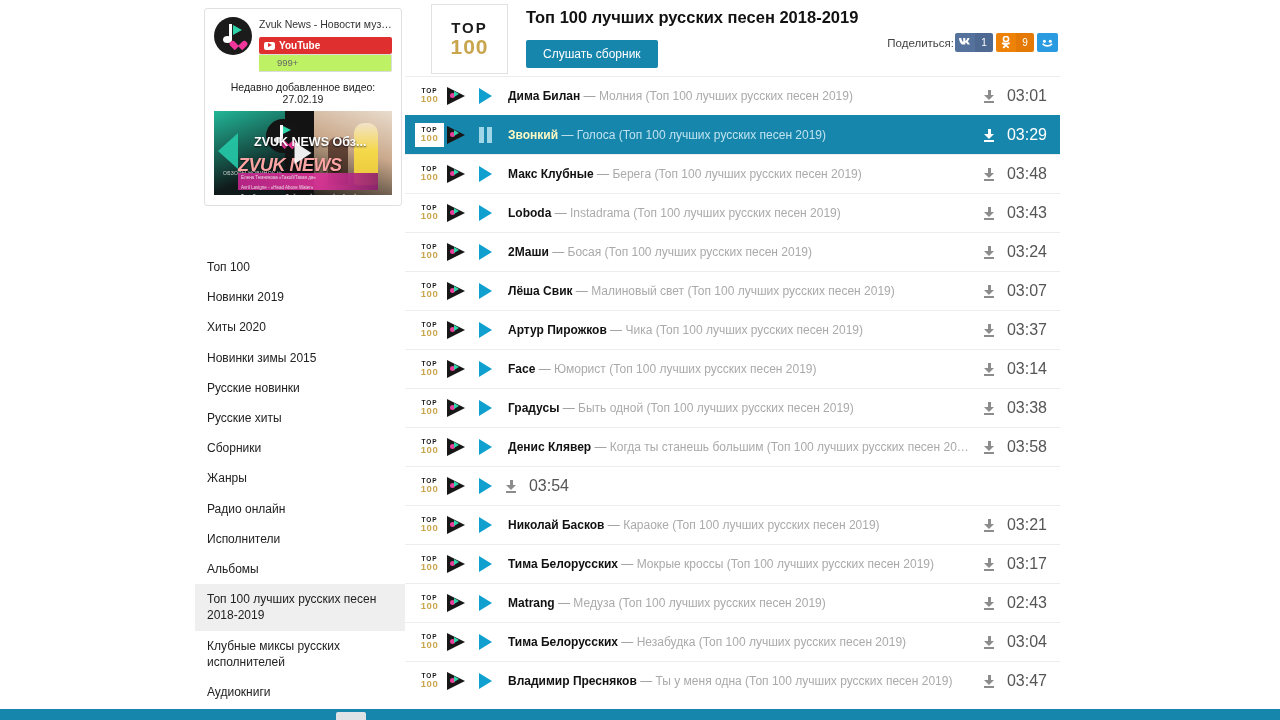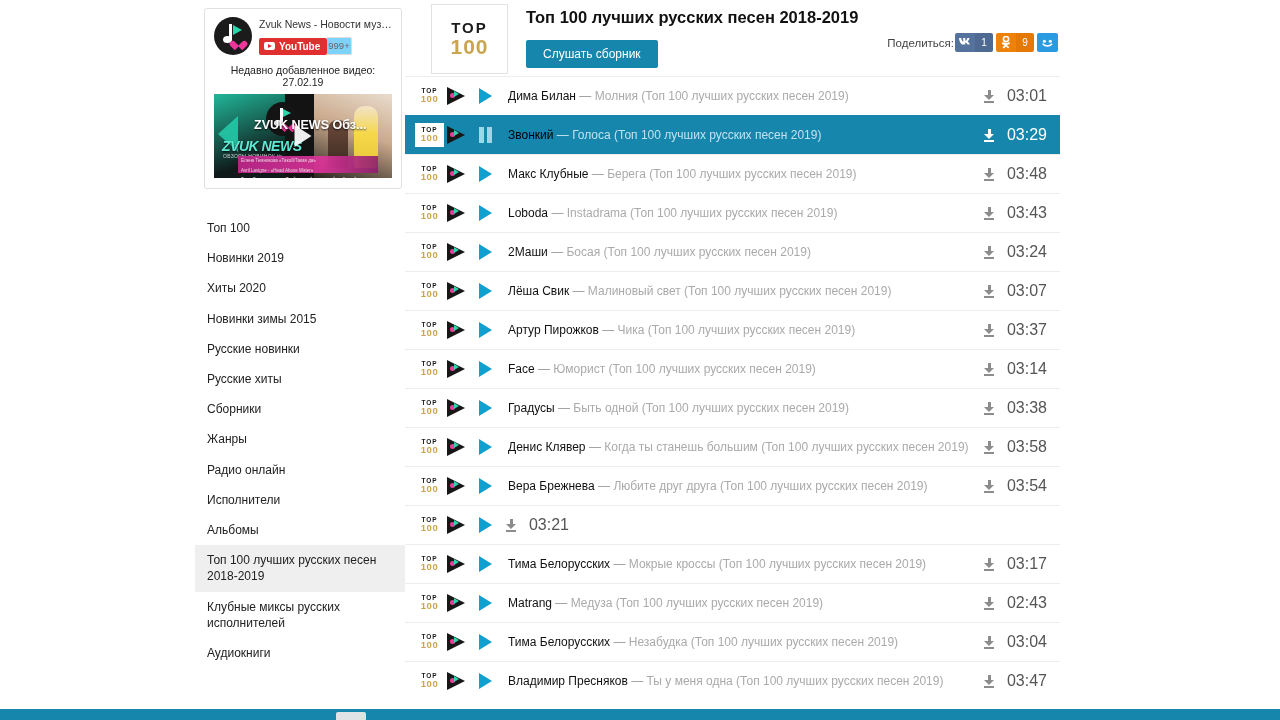--- a/index.html
+++ b/index.html
@@ -52,39 +52,39 @@
     background: #f0359b; border-radius: 6px 6px 0 0; top: 0;
   }
   .yt-avatar .note-heart:before { left: 5px; transform: rotate(45deg); transform-origin: 0 100%; }
   .yt-avatar .note-heart:after  { left: 0;  transform: rotate(-45deg); transform-origin: 100% 100%; }
 
   .yt-meta { flex: 1; padding-top: 1px; min-width: 0; }
   .yt-title {
     font-size: 10.5px; color: #333; line-height: 1.25; white-space: nowrap;
     overflow: hidden; text-overflow: ellipsis;
   }
-  .yt-sub-row { display: flex; align-items: center; margin-top: 6px; }
+  .yt-sub-row { display: flex; margin-top: 6px; flex-direction: column; }
   .yt-btn {
     display: inline-flex; align-items: center; gap: 4px;
     background: #e02f2f; color: #fff; font-size: 10px; font-weight: bold;
     padding: 3px 7px 3px 5px; border-radius: 2px;
   }
   .yt-play-box {
     width: 11px; height: 8px; background: #fff; border-radius: 2px;
     position: relative; flex: 0 0 11px;
   }
   .yt-play-box:after {
     content: ""; position: absolute; left: 4px; top: 1.5px;
     border-left: 4px solid #e02f2f;
     border-top: 2.5px solid transparent; border-bottom: 2.5px solid transparent;
   }
   .yt-count {
-    font-size: 9.5px; color: #666; background: #7dd3fc;
+    font-size: 9.5px; color: #666; background: #bef264;
     border: 1px solid #dcdcdc; border-left: none;
-    padding: 3px 1px; border-radius: 0 2px 2px 0; line-height: 1.05;
+    padding: 3px 18px; border-radius: 0 2px 2px 0; line-height: 1.05;
   }
   .yt-recent {
     font-size: 10.5px; color: #222; margin-top: 9px; text-align: center;
   }
   
   .yt-thumb {
     margin-top: 6px; height: 84px; position: relative; overflow: hidden;
     background: #131313;
   }
   .thumb-bg-l {
@@ -127,22 +127,22 @@
     background: linear-gradient(180deg,#6d4a3a 0%,#3b2a22 100%);
     border-radius: 9px 9px 3px 3px;
   }
   .thumb-title {
     position: absolute; left: 40px; top: 24px; right: 8px;
     color: #fff; font-size: 12.5px; font-weight: bold;
     text-shadow: 0 1px 2px rgba(0,0,0,.8); white-space: nowrap;
     overflow: hidden; text-overflow: ellipsis;
   }
   .thumb-zvuk {
-    position: absolute; left: 8px; top: 44px;
-    color: #5eead4; font-size: 14px; font-weight: bold; font-style: italic;
+    position: absolute; left: 24px; top: 44px;
+    color: #fca5a5; font-size: 18px; font-weight: bold; font-style: italic;
     letter-spacing: -.5px; text-shadow: 0 1px 2px rgba(0,0,0,.85);
   }
   .thumb-sub {
     position: absolute; left: 9px; top: 59px; color: #cfcfcf; font-size: 5px;
     letter-spacing: .3px;
   }
   .thumb-band {
     position: absolute; left: 24px; right: 14px; top: 62px; height: 17px;
     background: linear-gradient(90deg,#c5268f 0%,#e0349b 60%,#8c1f6d 100%);
     opacity: .9;
@@ -151,21 +151,21 @@
     display: block; color: #ffe9f6; font-size: 4.5px; line-height: 5.6px;
     padding: 2px 3px; white-space: nowrap; overflow: hidden;
   }
   .thumb-play {
     position: absolute; left: 50%; top: 50%; transform: translate(-50%,-50%);
     width: 0; height: 0; border-left: 17px solid rgba(255,255,255,.93);
     border-top: 11px solid transparent; border-bottom: 11px solid transparent;
   }
 
   
-  #nav { margin-top: 24px; }
+  #nav { margin-top: 46px; }
   .nav-item {
     font-size: 12px; color: #222; line-height: 1.35;
     padding: 7px 10px 7px 12px; cursor: pointer;
   }
   .nav-item.active { background: #efefef; }
 
   
   #content {
     position: absolute; left: 405px; top: 0; width: 655px; height: 706px;
     background: #fff;
@@ -261,24 +261,24 @@
     width: 0; height: 0; border-left: 13px solid #0fa0d0;
     border-top: 8px solid transparent; border-bottom: 8px solid transparent;
   }
   .pause-ic { display: flex; gap: 3px; }
   .pause-ic i { width: 5px; height: 16px; background: #9fd6e8; display: block; }
 
   .tk-text {
     flex: 1; font-size: 12px; color: #aaa; margin-left: 12px;
     white-space: nowrap; overflow: hidden; text-overflow: ellipsis;
   }
-  .tk-artist { color: #111; font-weight: normal; }
+  .tk-artist { color: #111; font-weight: bold; }
   .tk-dash { color: #999; }
   .track.playing .tk-text { color: #bfe2ef; }
-  .track.playing .tk-artist { color: #000000; }
+  .track.playing .tk-artist { color: #fef9c3; }
   .track.playing .tk-dash { color: #cfe8f2; }
 
   .tk-dl {
     width: 30px; flex: 0 0 30px; display: flex; align-items: center;
     justify-content: center; cursor: pointer;
   }
   .dl-ic { width: 11px; height: 13px; position: relative; }
   .dl-ic .stem { position: absolute; left: 4px; top: 0; width: 3px; height: 6px; background: #8c8c8c; }
   .dl-ic .head {
     position: absolute; left: 0.5px; top: 5px; width: 0; height: 0;
@@ -660,21 +660,20 @@
             <span class="h">100</span>
           </div>
           <div class="tk-badge">
             <span class="tri"></span>
             <span class="dot1"></span>
             <span class="dot2"></span>
           </div>
           <div class="tk-play">
             <span class="play-tri"></span>
           </div>
-          <div class="tk-text"><span class="tk-artist">Вера Брежнева</span><span class="tk-dash"> — </span><span>Любите друг друга</span><span> (Топ 100 лучших русских песен 2019)</span></div>
           <div class="tk-dl">
             <span class="dl-ic">
               <span class="stem"></span>
               <span class="head"></span>
               <span class="base"></span>
             </span>
           </div>
           <div class="tk-time">03:54</div>
         </div>
         <div class="track">
@@ -683,20 +682,21 @@
             <span class="h">100</span>
           </div>
           <div class="tk-badge">
             <span class="tri"></span>
             <span class="dot1"></span>
             <span class="dot2"></span>
           </div>
           <div class="tk-play">
             <span class="play-tri"></span>
           </div>
+          <div class="tk-text"><span class="tk-artist">Николай Басков</span><span class="tk-dash"> — </span><span>Караоке</span><span> (Топ 100 лучших русских песен 2019)</span></div>
           <div class="tk-dl">
             <span class="dl-ic">
               <span class="stem"></span>
               <span class="head"></span>
               <span class="base"></span>
             </span>
           </div>
           <div class="tk-time">03:21</div>
         </div>
         <div class="track">

